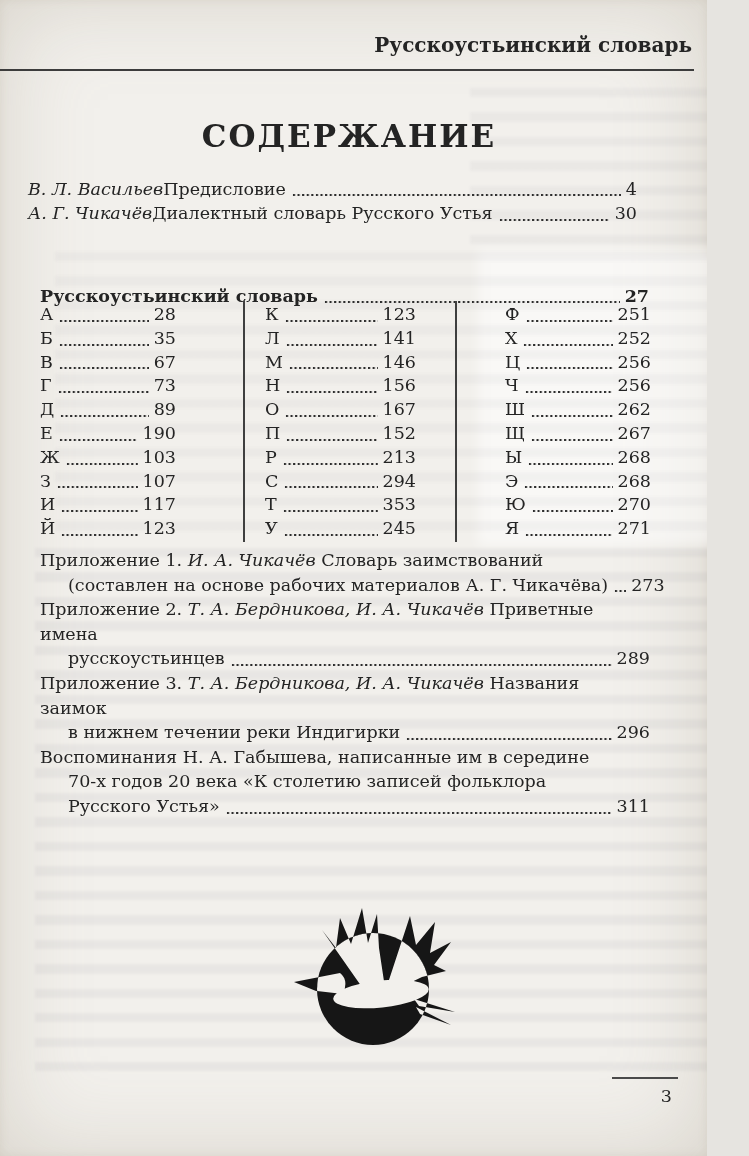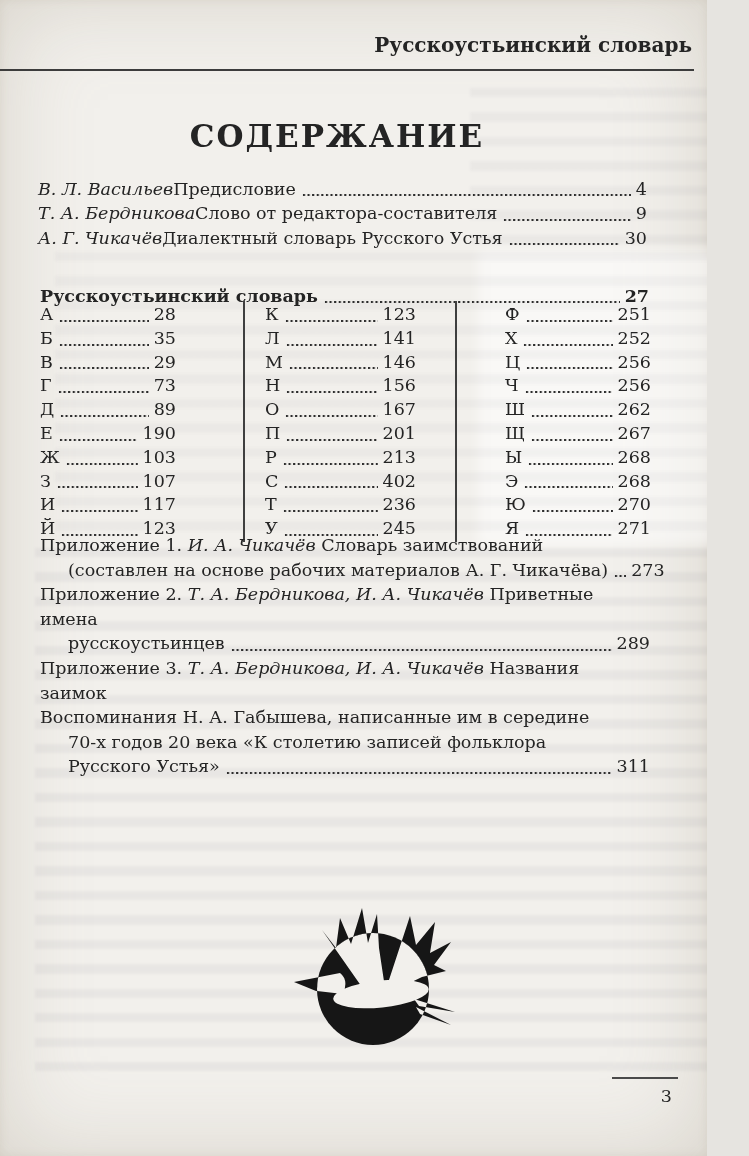--- a/index.html
+++ b/index.html
@@ -15,42 +15,42 @@
   .ghost {
     position:absolute; pointer-events:none;
     background-image:repeating-linear-gradient(180deg,
       rgba(104,104,122,.13) 0px, rgba(104,104,122,.13) 9px,
       rgba(104,104,122,0) 9px, rgba(104,104,122,0) 24.5px);
     filter:blur(1.4px);
   }
   .running-head { position:absolute; top:33px; left:0; width:692px; text-align:right;
     font-size:20px; font-weight:bold; }
   .head-rule { position:absolute; top:69px; left:0; width:694px; height:2px; background:#3c3c3c; }
-  .page-title { position:absolute; top:118px; left:32px; width:610px; text-align:center;
+  .page-title { position:absolute; top:118px; left:44px; width:610px; text-align:center;
     font-size:31px; font-weight:bold; letter-spacing:2px; }
 
   .toc-line { display:flex; align-items:baseline; }
   .toc-line > span { white-space:nowrap; }
   .it { font-style:italic; }
   .leader {
     flex:1 1 auto; min-width:12px; height:4px; align-self:flex-end;
     margin:0 5px 4px 6px;
     background-image:radial-gradient(circle at 2px 2px, #2c2c2c 1.05px, rgba(0,0,0,0) 1.45px);
     background-size:4.6px 4px; background-repeat:repeat-x; background-position:left bottom;
   }
-  .front { position:absolute; top:177px; left:38px; width:609px; font-size:17.5px; }
+  .front { position:absolute; top:177px; left:28px; width:609px; font-size:17.5px; }
   .front .toc-line { line-height:24.4px; }
   .dict-line { position:absolute; top:284px; left:40px; width:609px; font-size:17.5px; }
   .dict-line .toc-line { line-height:24.4px; font-weight:bold; }
 
   .idx-col { position:absolute; top:303px; font-size:17.5px; }
   .idx-col .toc-line { line-height:23.8px; }
   .vsep { position:absolute; top:301px; width:1.5px; height:241px; background:#3f3f3f; }
 
-  .apps { position:absolute; top:533px; left:40px; width:610px; font-size:17.5px; }
+  .apps { position:absolute; top:548px; left:40px; width:610px; font-size:17.5px; }
   .apps .line { line-height:24.6px; }
   .apps .cont { padding-left:28px; }
   .pg { white-space:nowrap; }
 
   .logo { position:absolute; left:288px; top:898px; }
   .foot-rule { position:absolute; left:612px; top:1077px; width:66px; height:2px; background:#4a4a4a; }
   .page-num { position:absolute; left:600px; top:1086px; width:72px; text-align:right; font-size:17.5px; }
 </style>
 </head>
 <body>
@@ -70,26 +70,20 @@
   <div class="page-title">СОДЕРЖАНИЕ</div>
 
   <div class="front">
     <div class="toc-line">
       <span class="it">В. Л. Васильев</span>
         <span> Предисловие</span>
       <span class="leader"></span>
       <span class="pg">4</span>
     </div>
     <div class="toc-line">
-      <span class="it">Т. А. Бердникова</span>
-        <span> Слово от редактора-составителя</span>
-      <span class="leader"></span>
-      <span class="pg">9</span>
-    </div>
-    <div class="toc-line">
       <span class="it">А. Г. Чикачёв</span>
         <span> Диалектный словарь Русского Устья</span>
       <span class="leader"></span>
       <span class="pg">30</span>
     </div>
   </div>
 
   <div class="dict-line">
     <div class="toc-line">
       <span>Русскоустьинский словарь</span>
@@ -105,21 +99,21 @@
         <span class="pg">28</span>
       </div>
     <div class="toc-line">
         <span>Б</span>
         <span class="leader"></span>
         <span class="pg">35</span>
       </div>
     <div class="toc-line">
         <span>В</span>
         <span class="leader"></span>
-        <span class="pg">29</span>
+        <span class="pg">67</span>
       </div>
     <div class="toc-line">
         <span>Г</span>
         <span class="leader"></span>
         <span class="pg">73</span>
       </div>
     <div class="toc-line">
         <span>Д</span>
         <span class="leader"></span>
         <span class="pg">89</span>
@@ -175,36 +169,36 @@
         <span class="pg">156</span>
       </div>
     <div class="toc-line">
         <span>О</span>
         <span class="leader"></span>
         <span class="pg">167</span>
       </div>
     <div class="toc-line">
         <span>П</span>
         <span class="leader"></span>
-        <span class="pg">201</span>
+        <span class="pg">152</span>
       </div>
     <div class="toc-line">
         <span>Р</span>
         <span class="leader"></span>
         <span class="pg">213</span>
       </div>
     <div class="toc-line">
         <span>С</span>
         <span class="leader"></span>
-        <span class="pg">402</span>
+        <span class="pg">294</span>
       </div>
     <div class="toc-line">
         <span>Т</span>
         <span class="leader"></span>
-        <span class="pg">236</span>
+        <span class="pg">353</span>
       </div>
     <div class="toc-line">
         <span>У</span>
         <span class="leader"></span>
         <span class="pg">245</span>
       </div>
   </div>
 
   <div class="vsep" style="left:455px;"></div>
 
@@ -276,20 +270,25 @@
       <div class="line"><span>Приложение 2. </span><span class="it">Т. А. Бердникова, И. А. Чикачёв</span><span> Приветные имена</span></div>
       <div class="line cont toc-line">
           <span>русскоустьинцев</span>
           <span class="leader"></span>
           <span class="pg">289</span>
         </div>
     </div>
 
     <div>
       <div class="line"><span>Приложение 3. </span><span class="it">Т. А. Бердникова, И. А. Чикачёв</span><span> Названия заимок</span></div>
+      <div class="line cont toc-line">
+          <span>в нижнем течении реки Индигирки</span>
+          <span class="leader"></span>
+          <span class="pg">296</span>
+        </div>
     </div>
 
 
     <div>
       <div class="line">Воспоминания Н. А. Габышева, написанные им в середине</div>
       <div class="line cont">70-х годов 20 века «К столетию записей фольклора</div>
       <div class="line cont toc-line">
           <span>Русского Устья»</span>
           <span class="leader"></span>
           <span class="pg">311</span>

